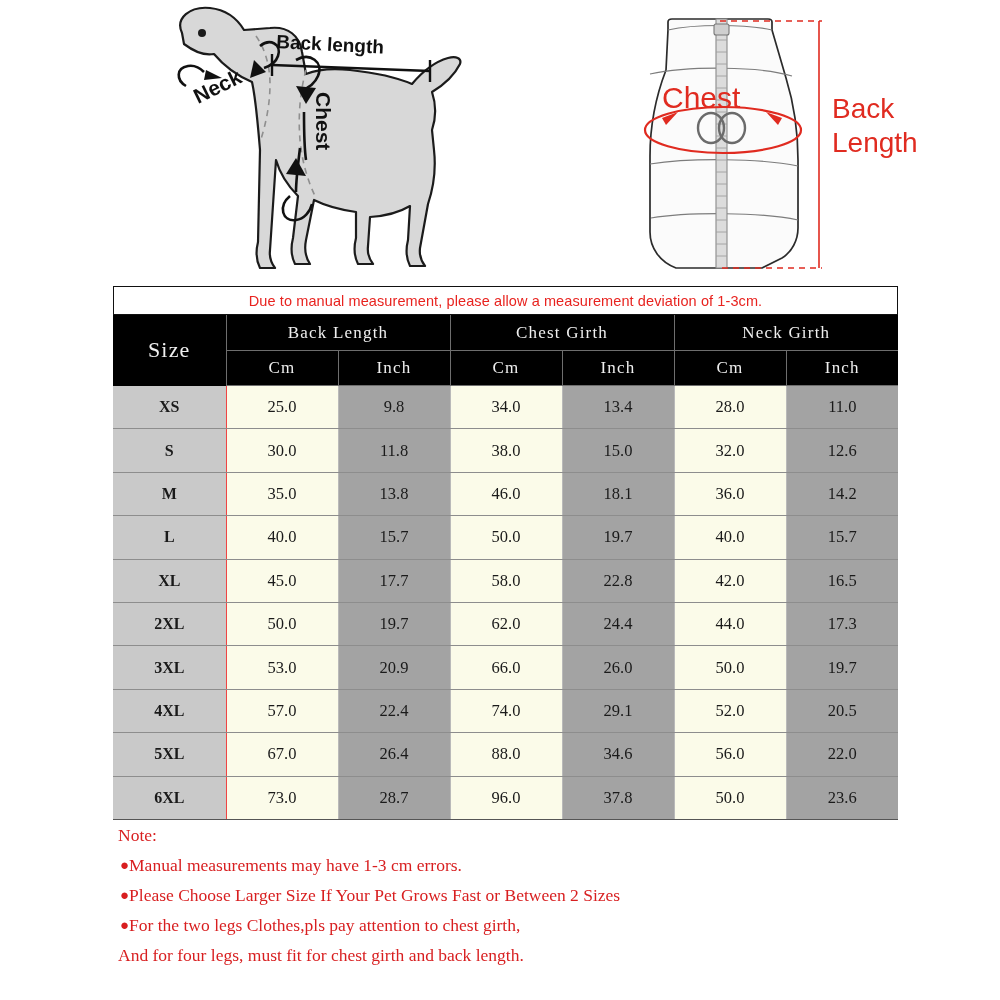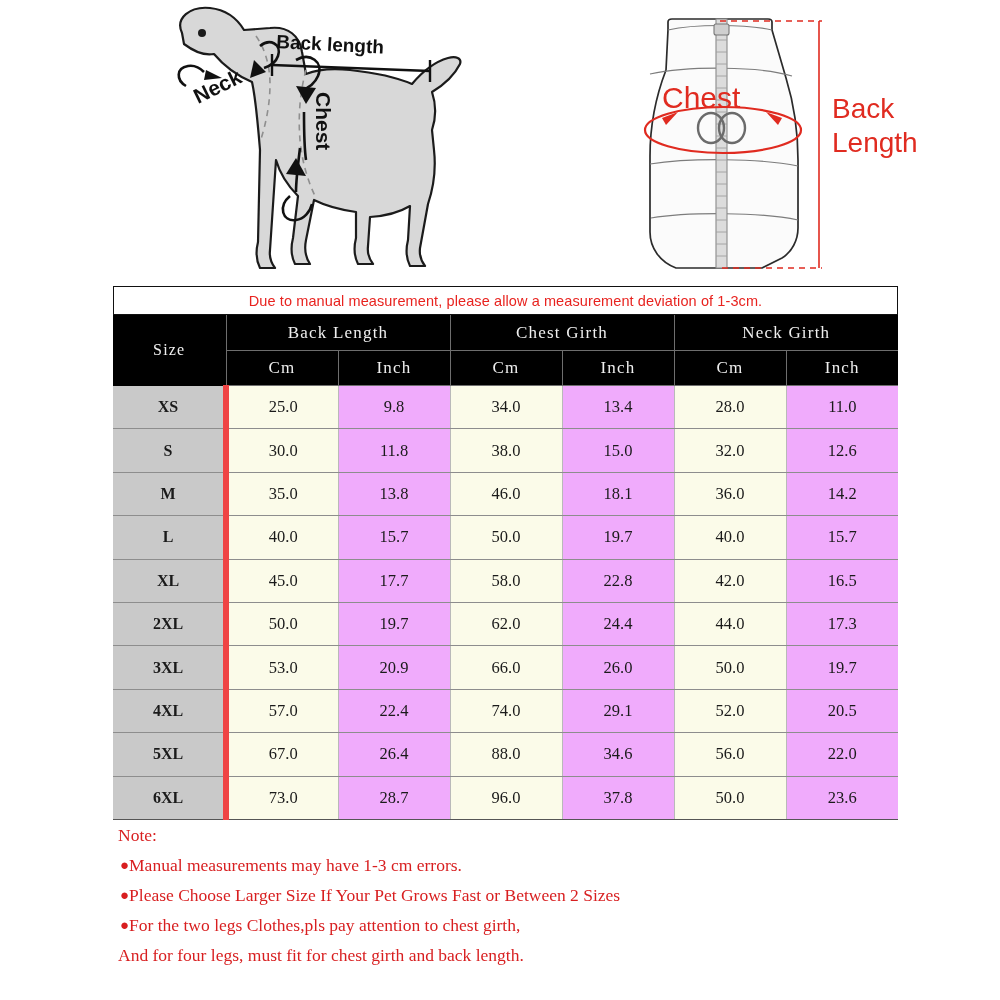--- a/index.html
+++ b/index.html
@@ -24,31 +24,31 @@
   #size-table{position:absolute;left:113px;top:315px;width:785px;
           border-collapse:collapse;table-layout:fixed;}
   #size-table col.c-size{width:113px;}
   #size-table col.c-data{width:112px;}
   #size-table th,#size-table td{padding:0;margin:0;text-align:center;
           vertical-align:middle;font-family:"Liberation Serif",serif;}
   #size-table thead th{background:#000;color:#efefef;font-weight:normal;
           font-size:17px;letter-spacing:1.2px;
           border-right:1px solid #6e6e6e;border-bottom:1px solid #6e6e6e;}
   #size-table thead th.last{border-right:none;}
-  #size-table thead th.sizehead{border-bottom:none;font-size:16px;}
+  #size-table thead th.sizehead{border-bottom:none;font-size:22px;}
   #size-table thead tr.r1 th{height:35px;}
   #size-table thead tr.r2 th{height:34px;}
   #size-table tbody td{height:42.4px;font-size:16.5px;color:#1a1a1a;
           border-right:1px solid #b9b9b9;border-bottom:1px solid #8d8d8d;}
   #size-table tbody td.last{border-right:none;}
   #size-table tbody tr:last-child td{border-bottom:1px solid #555;margin-left:12px;}
   #size-table tbody td.sz{background:#c9c9c9;font-weight:bold;font-size:16px;
-          border-right:6px solid #ef4444;}
+          border-right:1px solid #ef4444;}
   #size-table tbody td.cm{background:#fbfbe9;}
-  #size-table tbody td.inch{background:#f0abfc;}
+  #size-table tbody td.inch{background:#a3a3a3;}
 
   
   #notes{position:absolute;left:118px;top:820px;width:800px;}
   #notes .line{color:#d81f20;font-weight:normal;font-size:17.5px;
           font-family:"Liberation Serif",serif;line-height:30px;
           white-space:nowrap;}
   #notes .line.b{padding-left:2px;}
   #notes .bullet{font-size:15px;vertical-align:1px;}
 
   .dogtxt{font-family:"Liberation Sans",sans-serif;font-weight:bold;}

